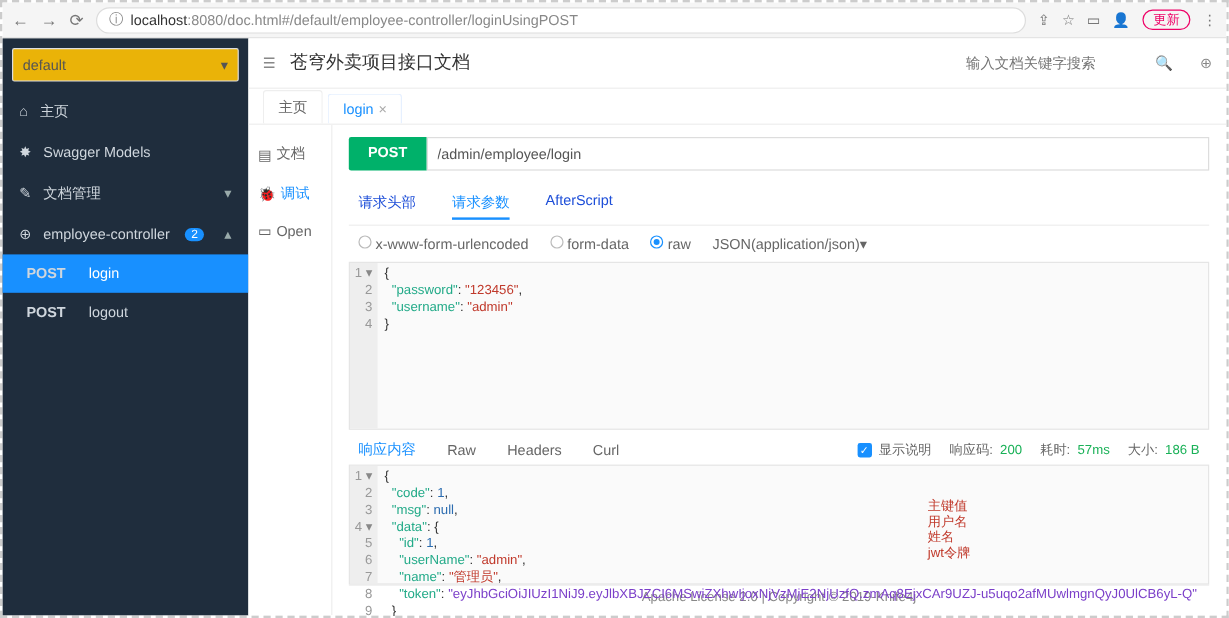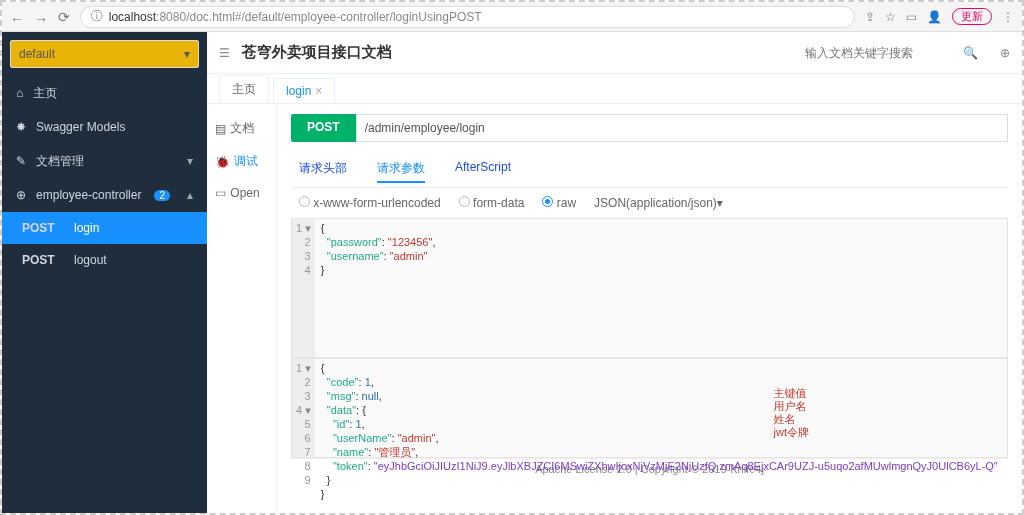--- a/index.html
+++ b/index.html
@@ -18,21 +18,21 @@
 .sidebar{width:205px;background:#1f2d3d;color:#cfd6dd;display:flex;flex-direction:column}
 .sel-box{margin:8px;background:#eab308;color:#555;border:1px solid #ddd;height:28px;display:flex;align-items:center;justify-content:space-between;padding:0 8px;border-radius:2px}
 .side-item{height:34px;display:flex;align-items:center;padding:0 14px;gap:10px;font-size:12px;cursor:pointer}
 .side-item .chev{margin-left:auto;color:#9aa}
 .side-sub{height:32px;display:flex;align-items:center;padding-left:20px;gap:16px;font-size:12px;cursor:pointer}
 .side-sub .method{width:36px;font-weight:bold;color:#cfd6dd}
 .side-sub.active{background:#1890ff;color:#fff}
 .badge{background:#1890ff;color:#fff;border-radius:8px;font-size:10px;padding:0 5px;margin-left:auto;margin-right:4px}
 .main{flex:1;background:#fff;display:flex;flex-direction:column;overflow:hidden}
 .topbar{height:42px;border-bottom:1px solid #eee;display:flex;align-items:center;padding:0 12px;gap:12px}
-.title{font-size:15px;font-weight:700;color:#333}
+.title{font-size:15px;font-weight:400;color:#333}
 .search{margin-left:auto;border:none;outline:none;width:140px;color:#999;font-size:12px}
 .tabs{height:30px;border-bottom:1px solid #eee;display:flex;align-items:flex-end;padding-left:12px;gap:4px}
 .tab{padding:5px 12px;border:1px solid #eee;border-bottom:none;font-size:12px;color:#666;border-radius:3px 3px 0 0;cursor:pointer}
 .tab.active{color:#1890ff;border-color:#e6f0ff}
 .tab .x{margin-left:4px;color:#aaa}
 .body{flex:1;display:flex;overflow:hidden}
 .leftcol{width:70px;border-right:1px solid #eee;padding-top:8px}
 .lc-item{display:flex;align-items:center;gap:4px;padding:8px 8px;font-size:12px;color:#666;cursor:pointer}
 .lc-item.active{color:#1890ff}
 .content{flex:1;padding:10px 14px 0 14px;overflow:auto}
@@ -176,20 +176,36 @@
                 <div>2</div>
                 <div>3</div>
                 <div>4</div>
               </div>
             <div class="code">{
   <span class="k">"password"</span>: <span class="s">"123456"</span>,
   <span class="k">"username"</span>: <span class="s">"admin"</span>
 }</div>
           </div>
 
+          <div class="resp-tabs">
+            <span class="rt active">响应内容</span>
+            <span class="rt">Raw</span>
+            <span class="rt">Headers</span>
+            <span class="rt">Curl</span>
+            <div class="resp-meta">
+              <span class="chk">✓</span>
+              <span>显示说明</span>
+              &nbsp;<span>响应码:</span>
+              <span class="g">200</span>
+              &nbsp;<span>耗时:</span>
+              <span class="g">57ms</span>
+              &nbsp;<span>大小:</span>
+              <span class="g">186 B</span>
+            </div>
+          </div>
 
           <div class="editor2">
             <div class="gutter">
                 <div>1 <span class="fold">▾</span></div>
                 <div>2</div>
                 <div>3</div>
                 <div>4 <span class="fold">▾</span></div>
                 <div>5</div>
                 <div>6</div>
                 <div>7</div>

